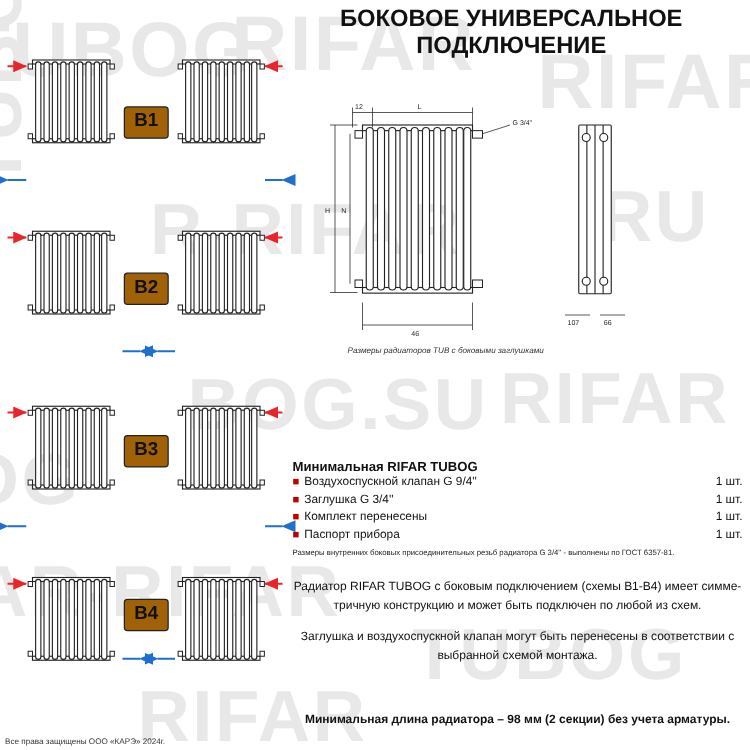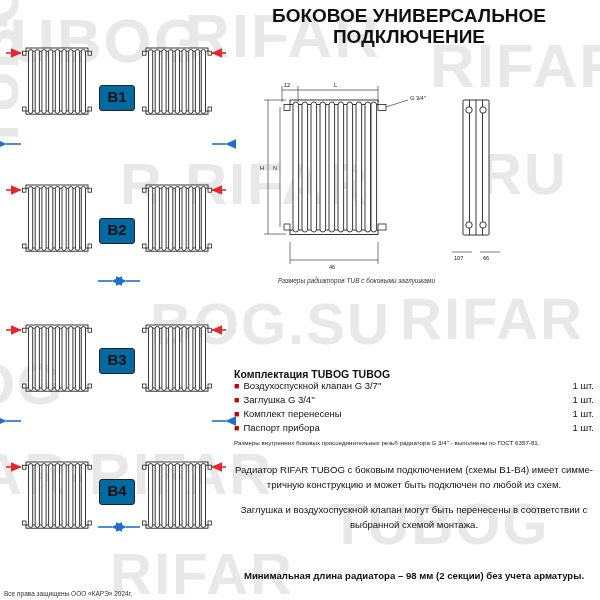--- a/index.html
+++ b/index.html
@@ -40,21 +40,21 @@
   }
   
   .layer{position:absolute;z-index:2;}
   .lbl{
     position:absolute;
     font-weight:bold;
     font-size:15px;
     color:#111;
     border:1.6px solid #222;
     border-radius:3px;
-    background:#0369a1;
+    background:#a16207;
     text-align:center;
     line-height:22px;
     width:34px;height:24px;
     z-index:3;
   }
   .cap{
     position:absolute;
     font-size:6.5px;
     color:#333;
     font-style:italic;
@@ -277,24 +277,24 @@
     <line x1="216" y1="170" x2="236" y2="170"></line>
     <line x1="244" y1="170" x2="264" y2="170"></line>
   </g>
   <text x="218" y="178" font-size="5.6" fill="#222" font-family="Liberation Sans, sans-serif">107</text>
   <text x="247" y="178" font-size="5.6" fill="#222" font-family="Liberation Sans, sans-serif">66</text>
 </svg>
 </div>
 <div class="cap" style="left:278px;top:277px;">Размеры радиаторов TUB с боковыми заглушками</div>
 
 <div class="txt-block" style="top:368px;">
-  <div class="kit-title">Комплектация TUBOG TUBOG</div>
+  <div class="kit-title">Минимальная RIFAR TUBOG</div>
 
   <div class="kit-row">
-    <span><span class="bullet">■</span><span>Воздухоспускной клапан G 3/7''</span></span>
+    <span><span class="bullet">■</span><span>Воздухоспускной клапан G 9/4''</span></span>
     <span>1 шт.</span>
   </div>
   <div class="kit-row">
     <span><span class="bullet">■</span><span>Заглушка G 3/4''</span></span>
     <span>1 шт.</span>
   </div>
   <div class="kit-row">
     <span><span class="bullet">■</span><span>Комплект перенесены</span></span>
     <span>1 шт.</span>
   </div>

